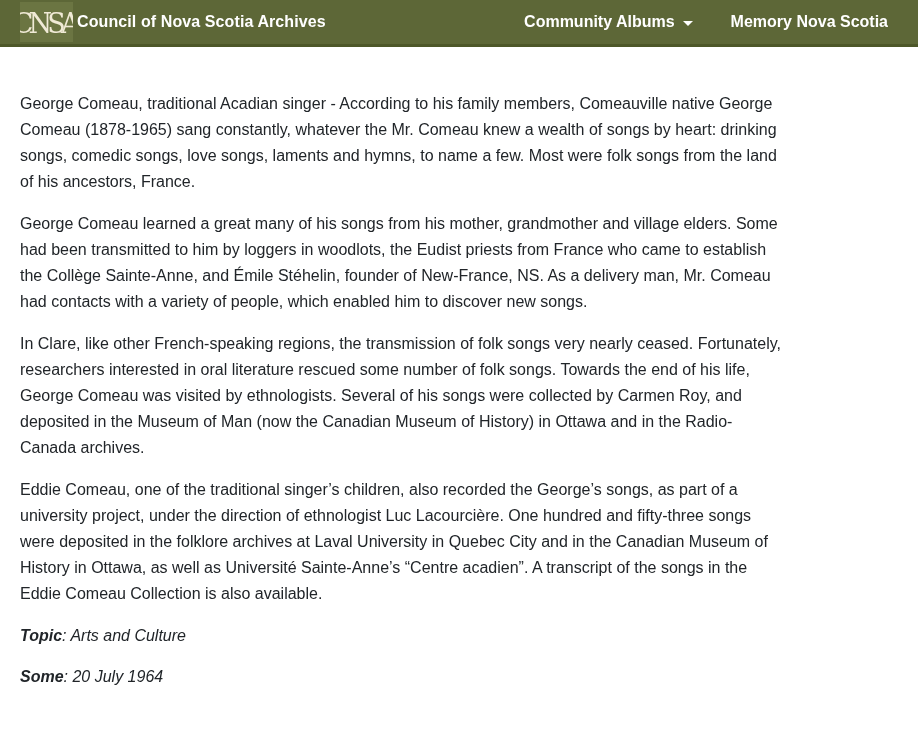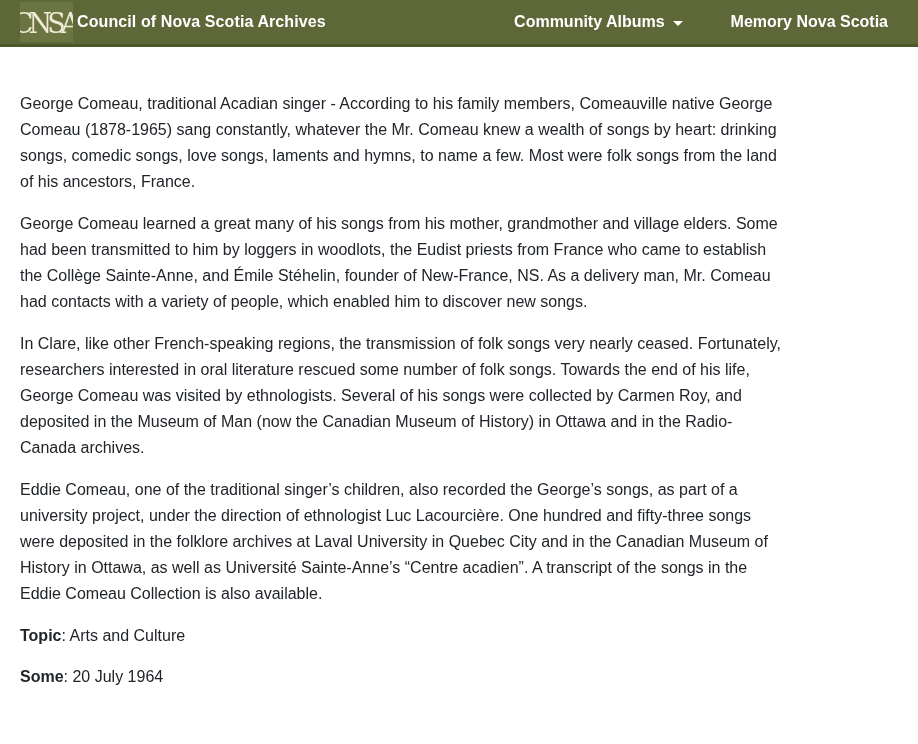--- a/index.html
+++ b/index.html
@@ -53,21 +53,21 @@
     font-size: 16px;
     font-weight: 700;
     letter-spacing: 0.1px;
     text-decoration: none;
     cursor: pointer;
     white-space: nowrap;
   }
   nav.main-nav {
     display: flex;
     align-items: flex-start;
-    gap: 48px;
+    gap: 38px;
   }
   .nav-link {
     color: #ffffff;
     font-size: 16px;
     font-weight: 700;
     text-decoration: none;
     cursor: pointer;
     white-space: nowrap;
     display: inline-flex;
     align-items: center;
@@ -87,21 +87,21 @@
   main.record {
     width: 812px;
     padding: 44px 20px 24px 20px;
   }
   main.record p {
     margin: 0 8px 16px 0;
     font-size: 16px;
     line-height: 26px;
     color: #212529;
   }
-  main.record p.field { margin-bottom: 15px; }
+  main.record p.field { margin-bottom: 15px; font-style: italic; }
   main.record p.field strong { font-weight: 700; }
 </style>
 </head>
 <body>
 
 <header class="navbar">
   <div class="brand-group">
     <div class="logo-box">
       <span>CNSA</span>
     </div>

